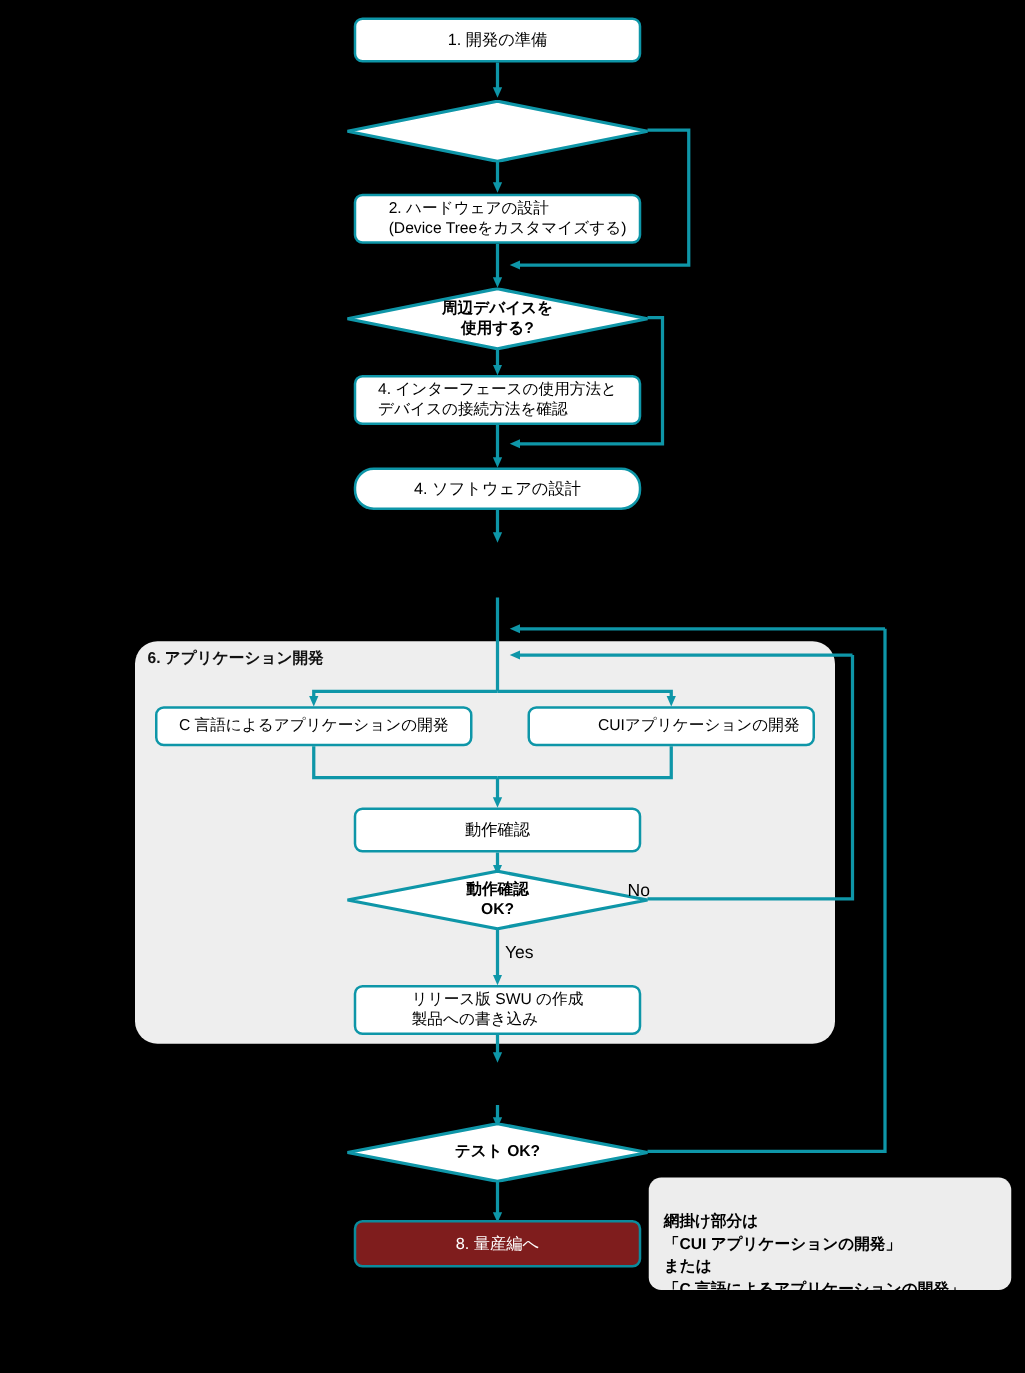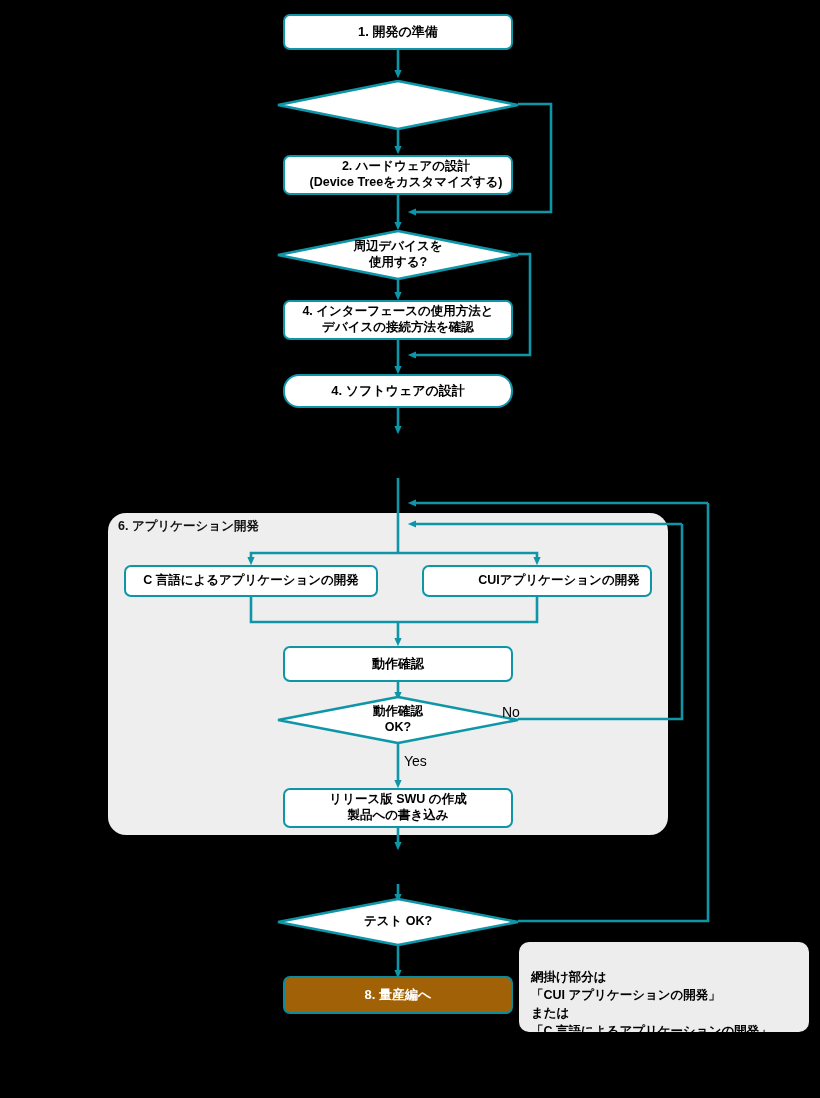--- a/index.html
+++ b/index.html
@@ -1,24 +1,24 @@
 <!DOCTYPE html>
 <html><head>
 <meta charset="utf-8">
 <style>
   html,body{margin:0;padding:0;background:#000;}
   body{width:820px;height:1098px;position:relative;overflow:hidden;
        font-family:"Liberation Sans","DejaVu Sans",sans-serif;}
   #canvas{position:absolute;left:0;top:0;width:820px;height:1098px;}
   .node{position:absolute;box-sizing:border-box;display:flex;align-items:center;
-        justify-content:center;text-align:center;color:#000;font-weight:bold;
+        justify-content:center;text-align:left;color:#000;font-weight:normal;
         line-height:1.25;white-space:pre-line;z-index:5;}
   .proc{background:#fff;border:2.5px solid #0e96a8;border-radius:7px;font-size:13px;}
   .proc.sm{font-size:12.5px;}
-  .filled{background:#a16207;border:2.5px solid #0b8b9c;border-radius:7px;
+  .filled{background:#7f1d1d;border:2.5px solid #0b8b9c;border-radius:7px;
           color:#fff;font-size:13px;}
   .diamond{z-index:5;position:absolute;}
   .dlabel{position:absolute;z-index:6;display:flex;align-items:center;
           justify-content:center;text-align:center;font-size:12.5px;font-weight:bold;
           color:#000;white-space:pre-line;line-height:1.25;}
   .group{position:absolute;background:#eeeeee;border-radius:18px;z-index:1;}
   .grouptitle{position:absolute;z-index:6;font-size:12.5px;font-weight:bold;color:#111;}
   .note{position:absolute;background:#ededed;border-radius:10px;z-index:6;
         font-size:12.5px;font-weight:bold;color:#000;line-height:1.45;
         padding:26px 12px;box-sizing:border-box;white-space:pre-line;}

